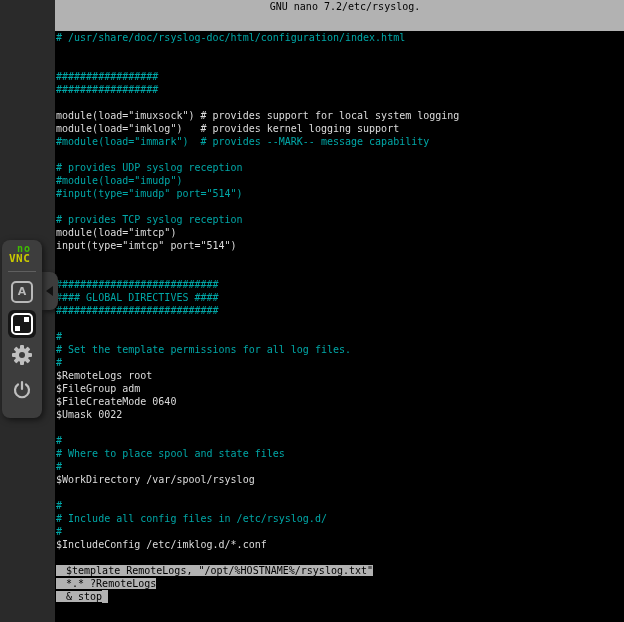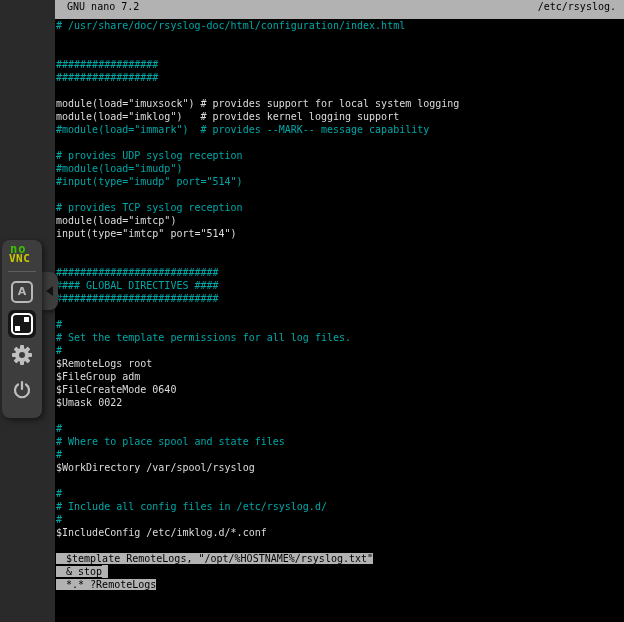--- a/index.html
+++ b/index.html
@@ -4,23 +4,23 @@
 <style>
   html,body{margin:0;padding:0;}
   body{
     width:624px;height:622px;position:relative;overflow:hidden;
     background:var(--desktop-gray,#2a2a2a);
     font-family:"DejaVu Sans Mono",monospace;
   }
   .left-strip{position:absolute;left:0;top:0;width:55px;height:622px;background:var(--desktop-gray,#2a2a2a);}
   .terminal{position:absolute;left:55px;top:0;width:569px;height:622px;background:var(--terminal-black,#000);}
   .titlebar{
-    height:19px;background:var(--selection-gray,#b2b2b2);color:#000;
-    font-size:10px;line-height:13px;display:flex;justify-content:space-between;
-    white-space:pre;padding-right:8px;
+    height:31px;background:var(--selection-gray,#b2b2b2);color:#000;
+    font-size:10px;line-height:13px;display:flex;justify-content:center;
+    white-space:pre;padding-right:1px;
   }
   .term-body{padding-left:1px;}
   .line{height:13px;font-size:10px;line-height:13px;white-space:pre;}
   .line .cyan{color:var(--comment-cyan,#00a7a7);}
   .line .text{color:var(--text-light,#dcdcdc);}
   .line .sel{background:var(--selection-gray,#b2b2b2);color:#000;padding-left:10px;}
   .cursor{display:inline-block;width:6px;height:13px;background:var(--selection-gray,#b2b2b2);vertical-align:top;}
 
   
   .control-bar{
@@ -32,21 +32,21 @@
     position:absolute;left:42px;top:272px;width:16px;height:38px;
     background:var(--toolbar-gray,#3d3d3d);border-radius:0 8px 8px 0;
     box-shadow:2px 2px 4px rgba(0,0,0,.5);z-index:4;
   }
   .handle .tri{
     position:absolute;left:4px;top:14px;width:0;height:0;
     border-top:5px solid transparent;border-bottom:5px solid transparent;
     border-right:7px solid #121212;
   }
   .logo{position:absolute;top:5px;left:7px;font-weight:bold;cursor:default;}
-  .logo .no{display:block;color:var(--logo-green,#3fbf00);font-size:12px;line-height:8px;margin-left:1px;letter-spacing:1px;}
+  .logo .no{display:block;color:var(--logo-green,#3fbf00);font-size:10px;line-height:8px;margin-left:8px;letter-spacing:1px;}
   .logo .vnc{display:block;color:var(--logo-yellow,#c9c900);font-size:11px;line-height:11px;letter-spacing:0.5px;}
   .sep{position:absolute;top:31px;left:6px;width:28px;height:1px;background:#5f5f5f;}
   .btn-a{
     position:absolute;top:41px;left:9px;width:18px;height:18px;
     border:2px solid #b9b9b9;border-radius:5px;color:#b9b9b9;
     font-size:11px;font-weight:bold;text-align:center;line-height:18px;
     font-family:"DejaVu Sans",sans-serif;
   }
   .btn-fs-wrap{position:absolute;top:70px;left:6px;width:28px;height:28px;background:#161616;border-radius:6px;}
   .btn-fs{position:absolute;top:3px;left:3px;width:18px;height:18px;border:2px solid #ffffff;border-radius:5px;}
@@ -101,22 +101,22 @@
       <div class="line"><span class="cyan"># Where to place spool and state files</span></div>
       <div class="line"><span class="cyan">#</span></div>
       <div class="line"><span class="text">$WorkDirectory /var/spool/rsyslog</span></div>
       <div class="line"><span class="text"></span></div>
       <div class="line"><span class="cyan">#</span></div>
       <div class="line"><span class="cyan"># Include all config files in /etc/rsyslog.d/</span></div>
       <div class="line"><span class="cyan">#</span></div>
       <div class="line"><span class="text">$IncludeConfig /etc/imklog.d/*.conf</span></div>
       <div class="line"><span class="text"></span></div>
       <div class="line"><span class="sel">$template RemoteLogs, "/opt/%HOSTNAME%/rsyslog.txt"</span></div>
+      <div class="line"><span class="sel">*.* ?RemoteLogs</span></div>
       <div class="line"><span class="sel">&amp; stop</span><span class="cursor"></span></div>
-      <div class="line"><span class="sel">*.* ?RemoteLogs</span></div>
     </div>
 </div>
 
 <div class="control-bar">
   <div class="logo">
     <span class="no">no</span>
     <span class="vnc">VNC</span>
   </div>
   <div class="sep"></div>
 

